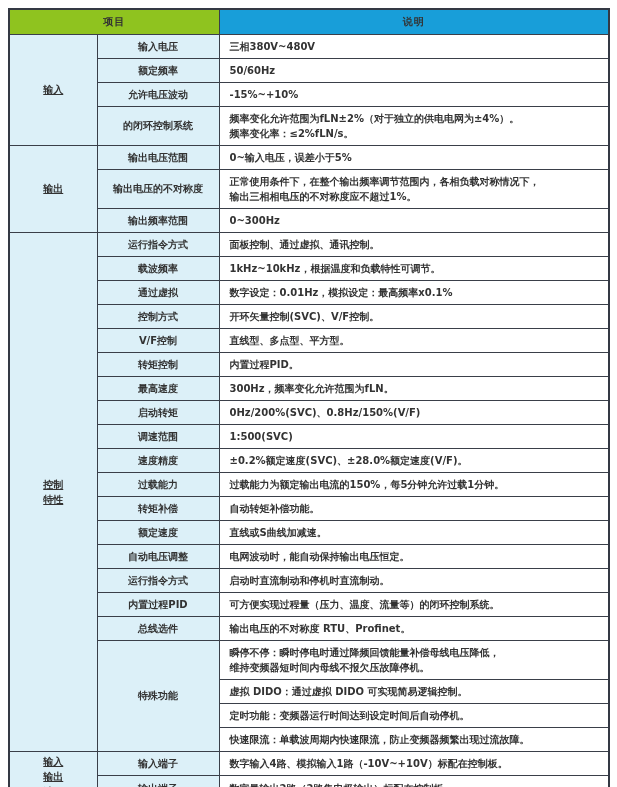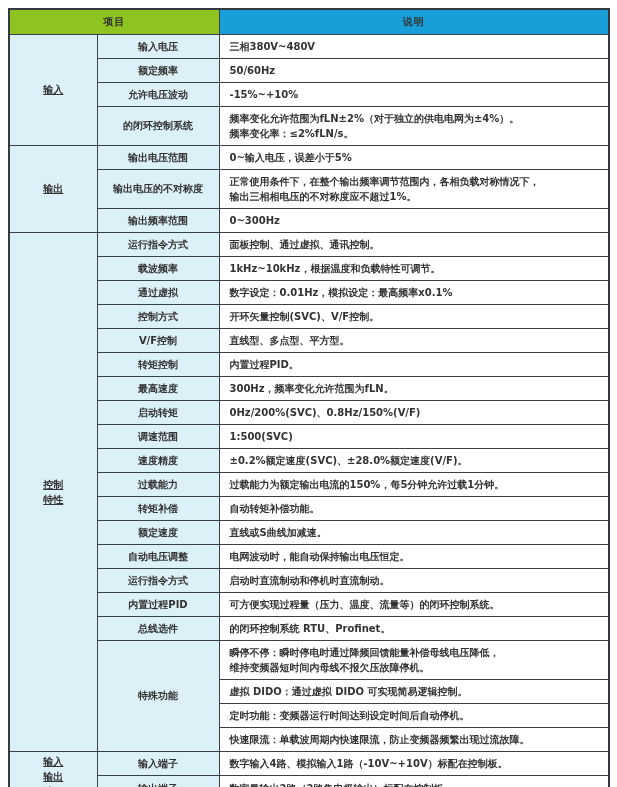--- a/index.html
+++ b/index.html
@@ -244,21 +244,21 @@
         </tr>
         <tr>
           <td class="item-cell" rowspan="1">内置过程PID</td>
           <td class="desc-cell">
             <div>可方便实现过程量（压力、温度、流量等）的闭环控制系统。</div>
           </td>
         </tr>
         <tr>
           <td class="item-cell" rowspan="1">总线选件</td>
           <td class="desc-cell">
-            <div>的闭环控制系统 RTU、Profinet。</div>
+            <div>输出电压的不对称度 RTU、Profinet。</div>
           </td>
         </tr>
         <tr>
           <td class="item-cell" rowspan="4">特殊功能</td>
           <td class="desc-cell">
             <div>瞬停不停：瞬时停电时通过降频回馈能量补偿母线电压降低，</div>
             <div>维持变频器短时间内母线不报欠压故障停机。</div>
           </td>
         </tr>
         <tr>

